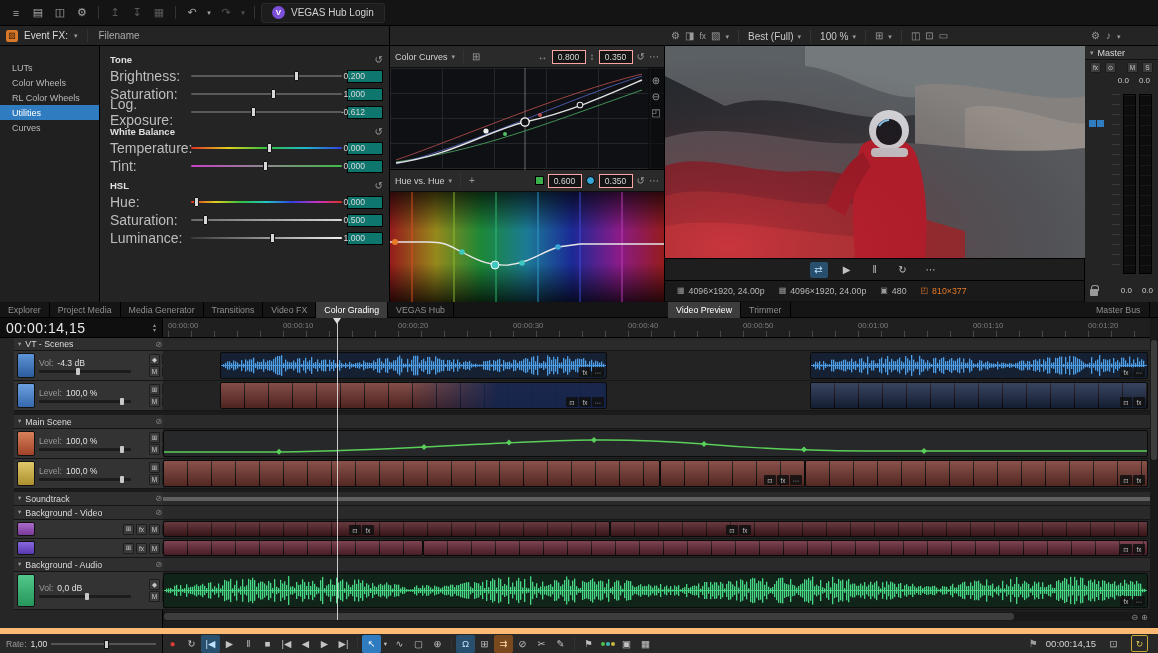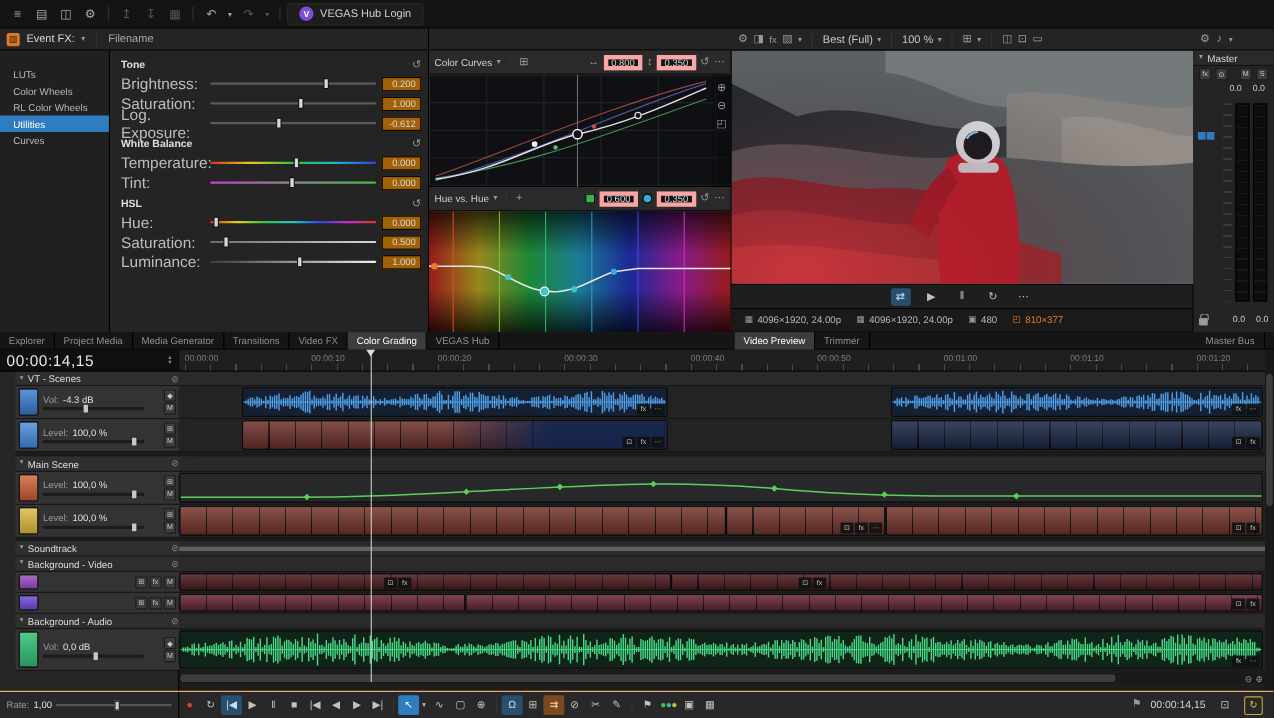--- a/index.html
+++ b/index.html
@@ -31,25 +31,25 @@
 .crow{display:flex;align-items:center;height:18px;gap:5px}
 .clab{width:76px;font-size:14px;color:#bdbdbd}
 .slider{position:relative;flex:1;height:12px}
 .strack{position:absolute;left:0;right:0;top:5px;height:2px;background:#5a5a5a;border-radius:1px}
 .strack.g-temp{background:linear-gradient(90deg,#e03020,#e0d020,#30c040,#20b8c8,#3040e0)}
 .strack.g-tint{background:linear-gradient(90deg,#c840c8,#8a8a8a,#40b848)}
 .strack.g-hue{background:linear-gradient(90deg,#e03020,#e0d020,#30c040,#20c8c8,#3040e0,#c830c8,#e03020)}
 .strack.g-sat{background:linear-gradient(90deg,#6a6a6a,#d8d8d8)}
 .strack.g-lum{background:linear-gradient(90deg,#3a3a3a,#f0f0f0)}
 .shandle{position:absolute;top:1px;width:5px;height:10px;background:#d8d8d8;border:1px solid #111;border-radius:1px}
-.val{width:36px;height:13px;background:#a16207;border:1px solid #000;color:#d8d8d8;font-size:8.6px;display:flex;align-items:center;justify-content:flex-end;padding-right:4px}
+.val{width:36px;height:13px;background:#0f766e;border:1px solid #000;color:#d8d8d8;font-size:8.6px;display:flex;align-items:center;justify-content:flex-end;padding-right:17px}
 
 #curvespanel{position:absolute;left:390px;top:0;width:275px;height:256px;background:#1a1a1a;border-right:1px solid #000}
 .chead{height:22px;background:#2a2a2a;border-bottom:1px solid #0d0d0d;display:flex;align-items:center;gap:4px;padding:0 5px;font-size:9px;color:#d0d0d0}
-.vbox{min-width:34px;height:14px;background:#141414;border:4px solid #fca5a5;color:#d8d8d8;font-size:8.6px;display:inline-flex;align-items:center;justify-content:center;padding:0 3px}
+.vbox{min-width:34px;height:14px;background:#141414;border:1px solid #fca5a5;color:#d8d8d8;font-size:8.6px;display:inline-flex;align-items:center;justify-content:center;padding:0 3px}
 #curvearea{position:relative;height:102px;background:#0e1013;border-bottom:1px solid #000;
  background-image:linear-gradient(#23272b 1px,transparent 1px),linear-gradient(90deg,#23272b 1px,transparent 1px);background-size:52px 25px}
 #curverail{position:absolute;right:0;top:0;bottom:0;width:16px;display:flex;flex-direction:column;align-items:center;gap:6px;padding-top:8px;background:rgba(10,12,14,.6)}
 #huearea{position:relative;height:110px;overflow:hidden;
  background-image:linear-gradient(180deg,rgba(0,0,0,.75),rgba(0,0,0,.15) 35%,rgba(0,0,0,.15) 65%,rgba(0,0,0,.8)),linear-gradient(90deg,#b02020,#b0a020,#20a040,#2090b0,#2030b0,#a020a0,#b02020)}
 .swatch{width:9px;height:9px;border:1px solid #000;display:inline-block}
 
 #pvpanel{position:absolute;left:665px;top:0;width:420px;height:256px;background:#101010;border-right:1px solid #000}
 #vframe{position:relative;width:420px;height:212px;background:#0a0a0a;overflow:hidden}
 #pvtransport{height:22px;display:flex;align-items:center;justify-content:center;gap:10px;background:#1e1e1e;border-top:1px solid #000}
@@ -120,21 +120,21 @@
 .efx span{background:rgba(16,16,16,.88);color:#c0c0c0;font-size:6.3px;height:10px;min-width:12px;display:inline-flex;align-items:center;justify-content:center;border-radius:1px}
 .thinbar{position:absolute;left:0;right:0;top:50%;height:4px;margin-top:-2px;background:#6e6e6e;opacity:.8}
 #playhead{position:absolute;left:337px;top:0;width:1px;height:302px;background:#e8e8e8;opacity:.85;z-index:20}
 #phtri{position:absolute;left:333px;top:0;border-left:4px solid transparent;border-right:4px solid transparent;border-top:6px solid #dedede;z-index:21}
 #vscroll{position:absolute;right:0;top:0;width:8px;height:310px;background:#191919}
 #vthumb{position:absolute;right:1px;top:22px;width:6px;height:120px;background:#3d3d3d;border-radius:3px}
 #hscroll{position:absolute;left:163px;top:294px;width:987px;height:9px;background:#191919}
 #hthumb{position:absolute;left:1px;top:1px;width:850px;height:7px;background:#3d3d3d;border-radius:3px}
 #tlzoom{position:absolute;right:10px;top:295px;display:flex;gap:3px;font-size:8px;color:#999;z-index:22}
 
-#transport{position:absolute;left:0;top:628px;width:1158px;height:25px;background:#282828;border-top:1px solid #fdba74;display:flex;align-items:center}
+#transport{position:absolute;left:0;top:628px;width:1158px;height:25px;background:#282828;border-top:6px solid #fdba74;display:flex;align-items:center}
 #ratezone{width:163px;height:100%;display:flex;align-items:center;gap:4px;padding:0 6px;border-right:1px solid #000;font-size:8.6px}
 #rateslider{position:relative;flex:1;height:2px;background:#555}
 #rateslider i{position:absolute;top:-3px;left:50%;width:5px;height:9px;background:#cfcfcf;border:1px solid #111}
 .trb{display:inline-flex;align-items:center;justify-content:center;min-width:19px;height:18px;border-radius:2px;color:#c2c2c2;font-size:9.5px}
 .trb.rec{color:#e04038}
 .trb.toolactive{background:#2f7cc0;color:#fff}
 .trb.blueon{background:#28506e;color:#bfe0ff}
 .trb.orangeon{background:#7a4a1e;color:#ffd9a8}
 #tright{margin-left:auto;display:flex;align-items:center;gap:8px;padding-right:10px}
 #ttc{font-size:9.5px;color:#d5d5d5}

